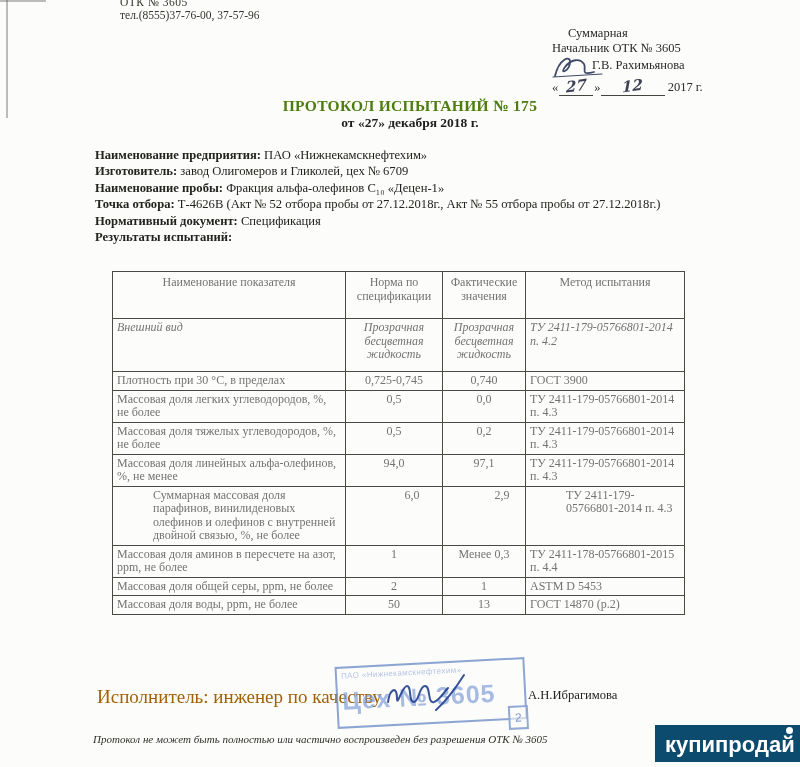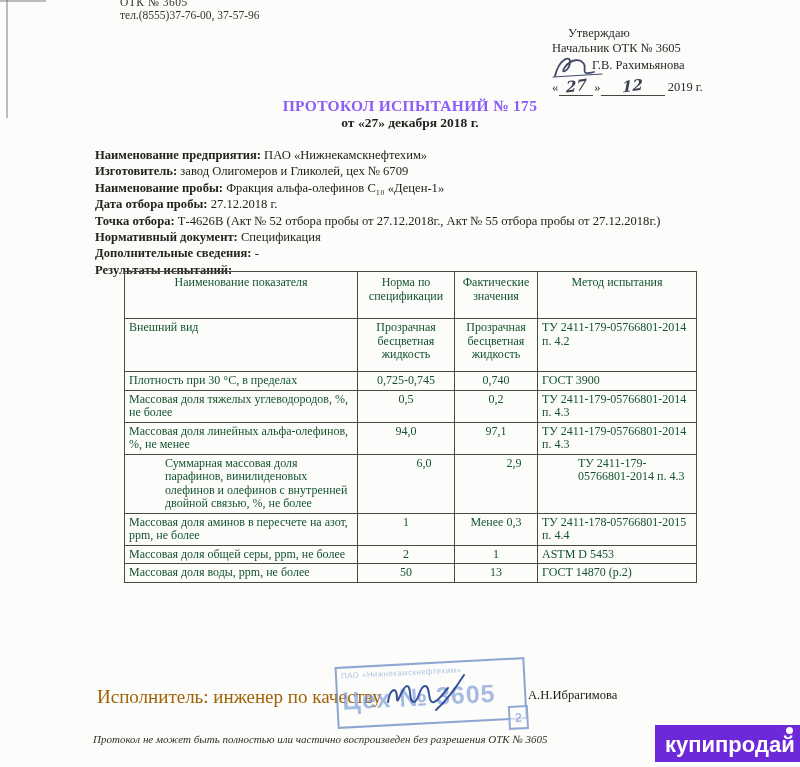--- a/index.html
+++ b/index.html
@@ -14,92 +14,90 @@
 
   .approval{position:absolute;left:552px;top:26px;width:230px;font-size:12.5px;line-height:15px;color:#2a2a28;}
   .approval .a1{margin-left:16px;}
   .approval .a3{margin-left:40px;margin-top:2px;}
   .sig-top{position:absolute;left:-2px;top:26px;}
   .dateline{margin-top:6px;white-space:nowrap;}
   .hand{display:inline-block;font-family:"DejaVu Serif",serif;font-style:italic;font-weight:bold;color:#3c4254;transform:rotate(-8deg) skewX(-8deg);font-size:15px;}
   .u1{display:inline-block;border-bottom:1px solid #45453f;width:34px;text-align:center;margin:0 1px;}
   .u2{display:inline-block;border-bottom:1px solid #45453f;width:64px;text-align:center;}
 
-  .title{position:absolute;left:60px;top:96px;width:700px;text-align:center;font-weight:bold;font-size:15.5px;line-height:19px;color:#8b5cf6;letter-spacing:.3px;}
+  .title{position:absolute;left:60px;top:96px;width:700px;text-align:center;font-weight:bold;font-size:15.5px;line-height:19px;color:#4d7c0f;letter-spacing:.3px;}
   .subtitle{position:absolute;left:60px;top:115px;width:700px;text-align:center;font-weight:bold;font-size:13.5px;color:#1f1f1d;}
 
   .info{position:absolute;left:95px;top:147px;width:628px;font-size:12.6px;line-height:16.4px;color:#22221f;}
   .info b{font-weight:bold;}
   .info .val{font-weight:normal;}
 
-  table.results{position:absolute;left:124px;top:271px;width:572px;border-collapse:collapse;table-layout:fixed;font-size:12px;line-height:13.5px;color:#14532d;}
+  table.results{position:absolute;left:112px;top:271px;width:572px;border-collapse:collapse;table-layout:fixed;font-size:12px;line-height:13.5px;color:#737373;}
   table.results th,table.results td{border:1px solid #4a4a44;padding:2px 4px;vertical-align:top;overflow:hidden;}
   table.results th{font-weight:normal;text-align:center;vertical-align:top;padding-top:4px;height:40px;}
   td.c-name{text-align:left;}
   td.c-norm,td.c-fact{text-align:center;}
   td.c-method{text-align:left;}
-  tr.r0 td{height:48px;}
+  tr.r0 td{height:48px;font-style:italic;}
   tr.r1 td{height:13px;}
   tr.r2 td,tr.r3 td,tr.r4 td,tr.r6 td{height:26px;}
   tr.r5 td{height:42px;padding-left:40px;}
   tr.r7 td,tr.r8 td{height:13px;border-radius:9px;}
 
   .conclusion{position:absolute;left:95px;top:603px;width:640px;font-size:12.6px;color:#22221f;}
 
   .executor-label{position:absolute;left:97px;top:686px;font-size:19px;color:#a16207;}
   .executor-name{position:absolute;left:528px;top:688px;font-size:12.6px;color:#22221f;}
 
   .stamp{position:absolute;left:336px;top:662px;width:186px;height:58px;border:2px solid rgba(104,136,198,.75);transform:rotate(-3deg);z-index:2;}
   .stamp .org{position:absolute;left:4px;top:3px;width:176px;font-family:"Liberation Sans",sans-serif;font-size:8px;letter-spacing:.4px;color:rgba(120,150,210,.55);white-space:nowrap;overflow:hidden;}
   .stamp .main{position:absolute;left:4px;top:18px;font-family:"Liberation Sans",sans-serif;font-weight:bold;font-size:25px;color:rgba(125,155,215,.68);letter-spacing:1px;}
   .stamp .numbox{position:absolute;right:-3px;bottom:-12px;width:16px;height:20px;border:2px solid rgba(104,136,198,.7);background:rgba(252,252,250,.6);text-align:center;font-family:"Liberation Sans",sans-serif;font-size:12px;line-height:20px;color:rgba(104,136,198,.85);}
   .sig-bottom{position:absolute;left:382px;top:672px;z-index:3;}
 
   .footer{position:absolute;left:93px;top:733px;width:640px;font-size:11px;font-style:italic;color:#2e2e2a;white-space:nowrap;}
 
-  .watermark{position:absolute;left:655px;top:725px;width:145px;height:37px;background:#6d28d9;z-index:4;}
+  .watermark{position:absolute;left:655px;top:725px;width:145px;height:37px;background:#0c4a6e;z-index:4;}
   .watermark .wm-text{position:absolute;left:10px;top:7px;font-family:"Liberation Sans",sans-serif;font-weight:bold;font-size:22px;color:#ffffff;letter-spacing:0;}
   .watermark .wm-dot{position:absolute;right:7px;top:2px;width:7px;height:7px;border-radius:50%;background:#ffffff;}
 </style>
 </head>
 <body>
 
 <div class="page">
   <div class="scan-edge-left"></div>
   <div class="scan-edge-top"></div>
 
   <div class="letterhead">
     <div class="l1">ОТК № 3605</div>
     <div class="l2">тел.(8555)37-76-00, 37-57-96</div>
   </div>
 
   <div class="approval">
-    <div class="a1">Утверждаю</div>
+    <div class="a1">Суммарная</div>
     <div class="a2">Начальник ОТК № 3605</div>
     <svg class="sig-top" width="64" height="28" viewBox="0 0 64 28">
       <path d="M5,24 C9,7 21,2 20,11 C19,19 9,23 15,15 C21,7 30,6 34,12 C37,17 29,24 44,20" fill="none" stroke="#3f4a66" stroke-width="1.8" stroke-linecap="round"></path>
       <path d="M3,25 L52,22" fill="none" stroke="#3f4a66" stroke-width="1.2" stroke-linecap="round"></path>
     </svg>
     <div class="a3">Г.В. Рахимьянова</div>
     <div class="dateline"><span>«</span><span class="u1"><span class="hand">27</span></span><span>»</span><span class="u2"><span class="hand">12</span></span>
-      <span>2019 г.</span>
+      <span>2017 г.</span>
     </div>
   </div>
 
   <div class="title">ПРОТОКОЛ ИСПЫТАНИЙ № 175</div>
   <div class="subtitle">от «27» декабря 2018 г.</div>
 
   <div class="info">
     <div><b>Наименование предприятия:</b> <span class="val">ПАО «Нижнекамскнефтехим»</span></div>
     <div><b>Изготовитель:</b> <span class="val">завод Олигомеров и Гликолей,  цех № 6709</span></div>
     <div><b>Наименование пробы:</b> <span class="val">Фракция альфа-олефинов С₁₀ «Децен-1»</span></div>
-    <div><b>Дата отбора пробы:</b> <span class="val">27.12.2018 г.</span></div>
     <div><b>Точка отбора:</b> <span class="val">Т-4626В (Акт № 52 отбора пробы от 27.12.2018г., Акт № 55 отбора пробы от 27.12.2018г.)</span></div>
     <div><b>Нормативный документ:</b> <span class="val">Спецификация</span></div>
-    <div><b>Дополнительные сведения:</b> <span class="val">-</span></div>
     <div><b>Результаты испытаний:</b></div>
   </div>
 
   <table class="results">
     <colgroup>
         <col style="width:233px">
         <col style="width:97px">
         <col style="width:83px">
         <col style="width:159px">
       </colgroup>
@@ -116,20 +114,26 @@
         <td class="c-name">Внешний вид</td>
         <td class="c-norm">Прозрачная бесцветная жидкость</td>
         <td class="c-fact">Прозрачная бесцветная жидкость</td>
         <td class="c-method">ТУ 2411-179-05766801-2014 п. 4.2</td>
       </tr>
       <tr class="r1">
         <td class="c-name">Плотность при 30 °С, в пределах</td>
         <td class="c-norm">0,725-0,745</td>
         <td class="c-fact">0,740</td>
         <td class="c-method">ГОСТ 3900</td>
+      </tr>
+      <tr class="r2">
+        <td class="c-name">Массовая доля легких углеводородов,  %, не более</td>
+        <td class="c-norm">0,5</td>
+        <td class="c-fact">0,0</td>
+        <td class="c-method">ТУ 2411-179-05766801-2014 п. 4.3</td>
       </tr>
       <tr class="r3">
         <td class="c-name">Массовая доля тяжелых углеводородов, %, не более</td>
         <td class="c-norm">0,5</td>
         <td class="c-fact">0,2</td>
         <td class="c-method">ТУ 2411-179-05766801-2014 п. 4.3</td>
       </tr>
       <tr class="r4">
         <td class="c-name">Массовая доля линейных альфа-олефинов, %, не менее</td>
         <td class="c-norm">94,0</td>

